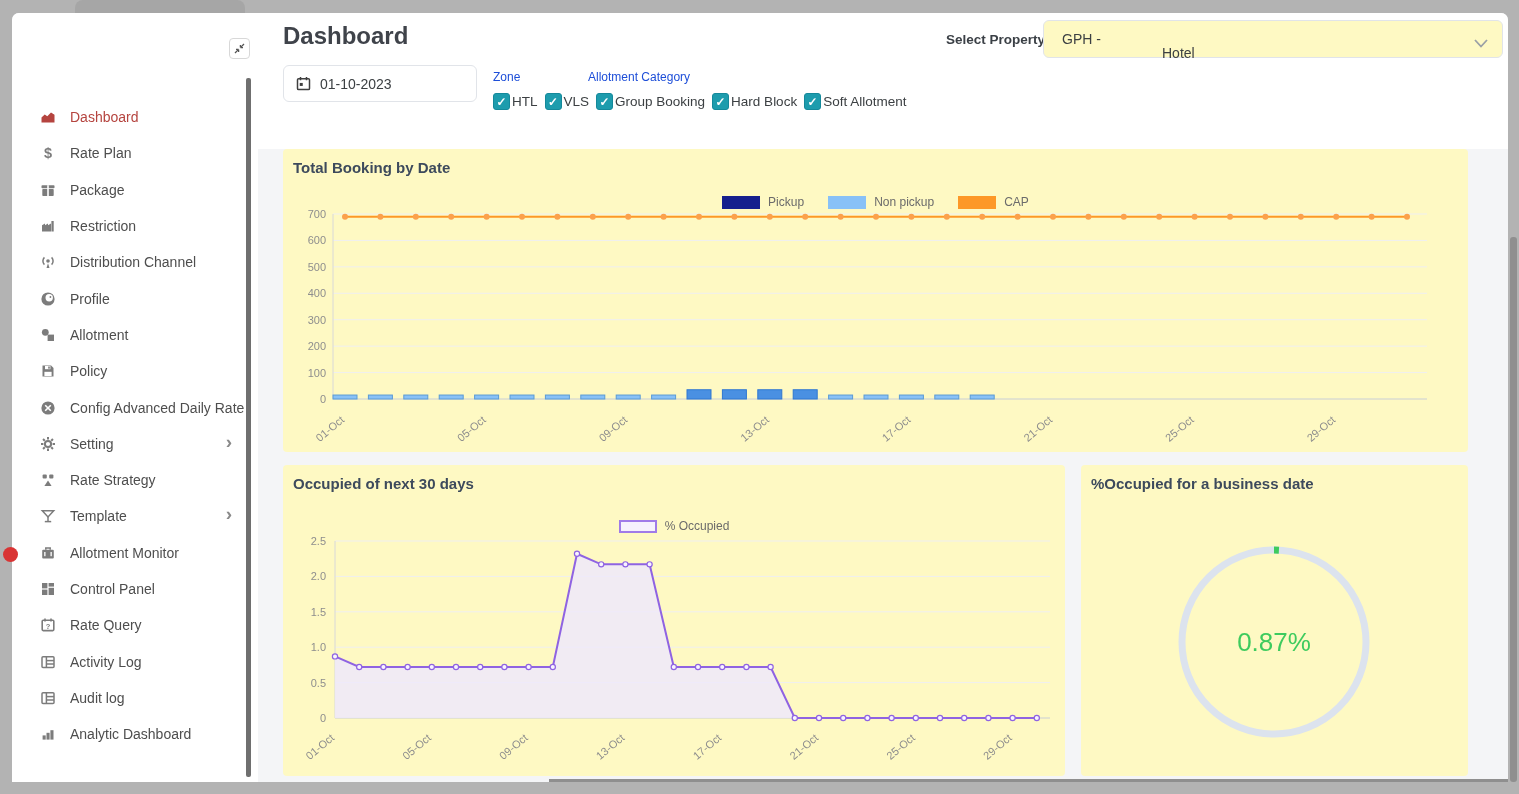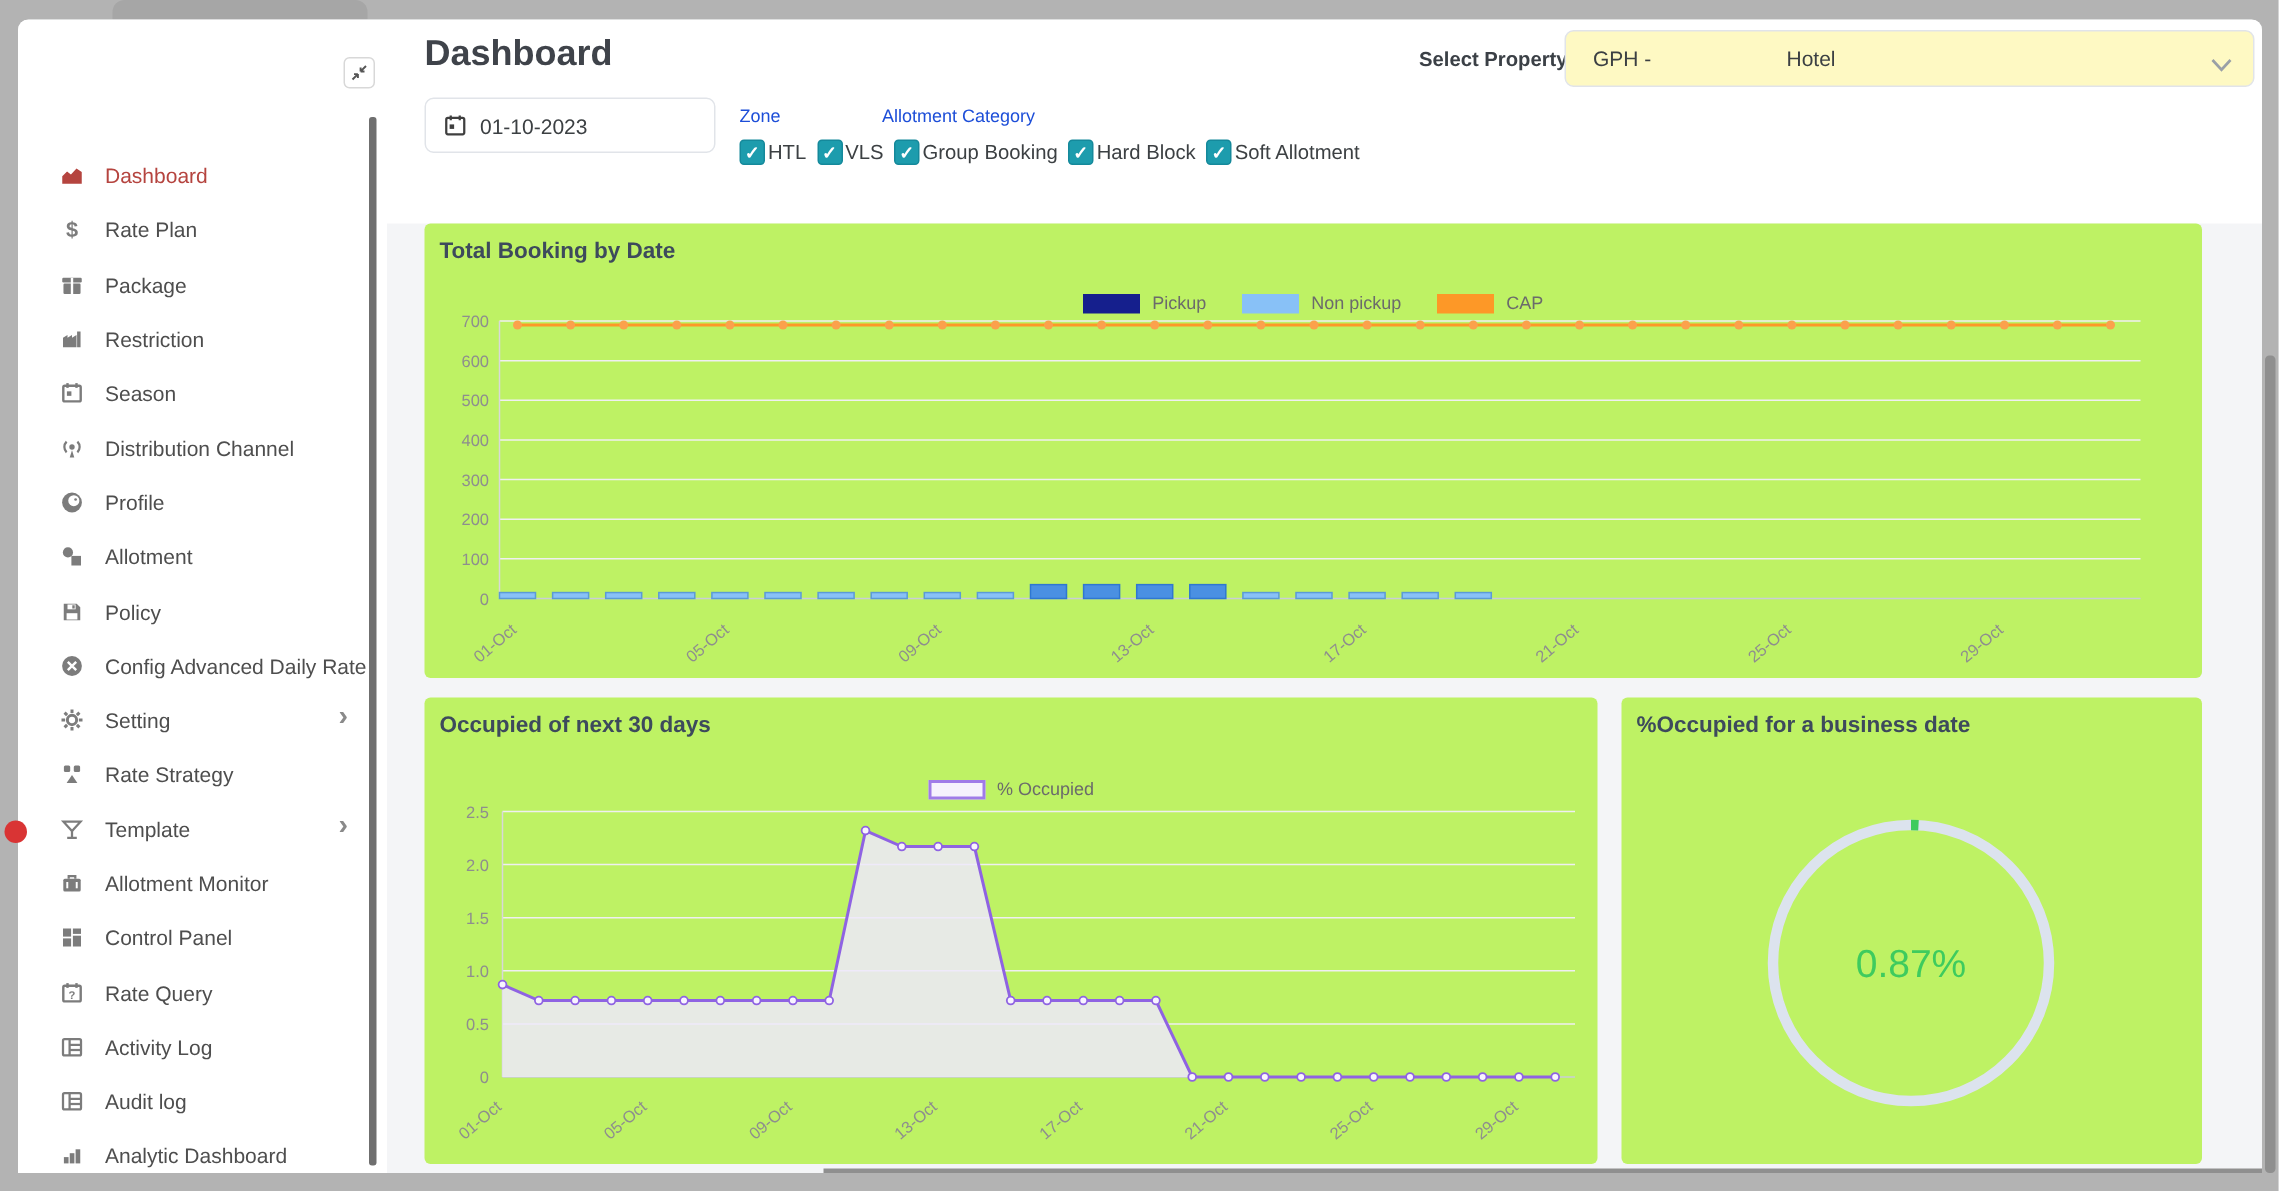--- a/index.html
+++ b/index.html
@@ -22,30 +22,30 @@
   .menu-item .chev { position:absolute; right:14px; top:50%; transform:translateY(-58%); color:#8a8a8a; font-size:19px; font-weight:700; }
   .notif-dot { position:absolute; left:3px; top:547px; width:15px; height:15px; border-radius:50%; background:#d93434; z-index:50; }
 
   
   .main { position:absolute; left:246px; top:0; width:1250px; height:100%; }
   .hdr { position:absolute; left:0; top:0; width:100%; height:136px; background:#ffffff; }
   .page-title { position:absolute; left:25px; top:9px; font-size:24px; font-weight:700; color:#3f434a; }
   .sel-prop-label { position:absolute; left:688px; top:19px; font-size:13.5px; font-weight:700; color:#3b4046; }
   .prop-select { position:absolute; left:785px; top:7px; width:460px; height:38px; background:#fef9c3; border:1px solid #e1e4e9; border-radius:6px; cursor:pointer; font-size:14px; color:#3c4043; }
   .prop-select .code { position:absolute; left:18px; top:10px; }
-  .prop-select .name { position:absolute; left:118px; top:10px;margin-left:29px; }
+  .prop-select .name { position:absolute; left:118px; top:24px; }
   .prop-select .dd-chev { position:absolute; right:14px; top:14px; }
   .date-input { position:absolute; left:25px; top:52px; width:194px; height:37px; background:#fff; border:1px solid #e1e4e9; border-radius:6px; display:flex; align-items:center; padding-left:12px; gap:9px; font-size:14px; color:#3c4043; cursor:pointer; }
   .filter-label { position:absolute; top:57px; font-size:12px; color:#1d4ed8; }
   .cb-row { position:absolute; left:235px; top:80px; display:flex; align-items:center; gap:7px; }
   .cb-item { display:flex; align-items:center; gap:2px; cursor:pointer; }
   .cb-box { width:17px; height:17px; border-radius:3px; background:#1d9cad; border:1px solid #15899b; color:#fff; font-size:12px; font-weight:700; display:flex; align-items:center; justify-content:center; }
   .cb-label { font-size:13.5px; color:#3c4043; }
 
-  .card { position:absolute; background:#bef264; border-radius:4px; }
+  .card { position:absolute; background:#fef9c3; border-radius:4px; }
   .card-title { position:absolute; left:10px; top:10px; font-size:15px; font-weight:700; color:#3d4a5c; }
   #card1 { left:25px; top:136px; width:1185px; height:303px; }
   #card2 { left:25px; top:452px; width:782px; height:311px; }
   #card3 { left:823px; top:452px; width:387px; height:311px; }
 
   .legend-row { position:absolute; width:100%; display:flex; justify-content:center; align-items:flex-start; gap:24px; }
   #card1 .legend-row { top:46px; }
   #card2 .legend-row { top:54px; }
   .legend-item { display:flex; align-items:center; gap:8px; font-size:12px; color:#6b6b6b; }
   .legend-swatch { width:38px; height:13px; display:inline-block; }
@@ -103,31 +103,20 @@
           <span>Package</span>
         </li>
         <li class="menu-item">
           <span class="mi-icon">
             <svg width="16" height="16" viewBox="0 0 16 16">
               <path d="M2 13.5V7.2l3-1.8v1.8l3-1.8v1.8l3-1.8v8.1z" fill="#7c7c7c"></path>
               <rect x="11.4" y="3" width="2.3" height="10.5" fill="#7c7c7c"></rect>
             </svg>
           </span>
           <span>Restriction</span>
-        </li>
-        <li class="menu-item">
-          <span class="mi-icon">
-            <svg width="16" height="16" viewBox="0 0 16 16">
-              <rect x="2.2" y="3.2" width="11.6" height="10.4" rx="1" fill="none" stroke="#7c7c7c" stroke-width="1.6"></rect>
-              <line x1="5" y1="1.4" x2="5" y2="4.6" stroke="#7c7c7c" stroke-width="1.6"></line>
-              <line x1="11" y1="1.4" x2="11" y2="4.6" stroke="#7c7c7c" stroke-width="1.6"></line>
-              <rect x="4.6" y="6.9" width="3" height="3" fill="#7c7c7c"></rect>
-            </svg>
-          </span>
-          <span>Season</span>
         </li>
         <li class="menu-item">
           <span class="mi-icon">
             <svg width="16" height="16" viewBox="0 0 16 16">
               <circle cx="8" cy="7" r="1.8" fill="#7c7c7c"></circle>
               <path d="M4.4 10.6a5.1 5.1 0 0 1 0-7.2 M11.6 3.4a5.1 5.1 0 0 1 0 7.2" fill="none" stroke="#7c7c7c" stroke-width="1.5"></path>
               <path d="M8 9.2 6.5 14h3z" fill="#7c7c7c"></path>
             </svg>
           </span>
           <span>Distribution Channel</span>

